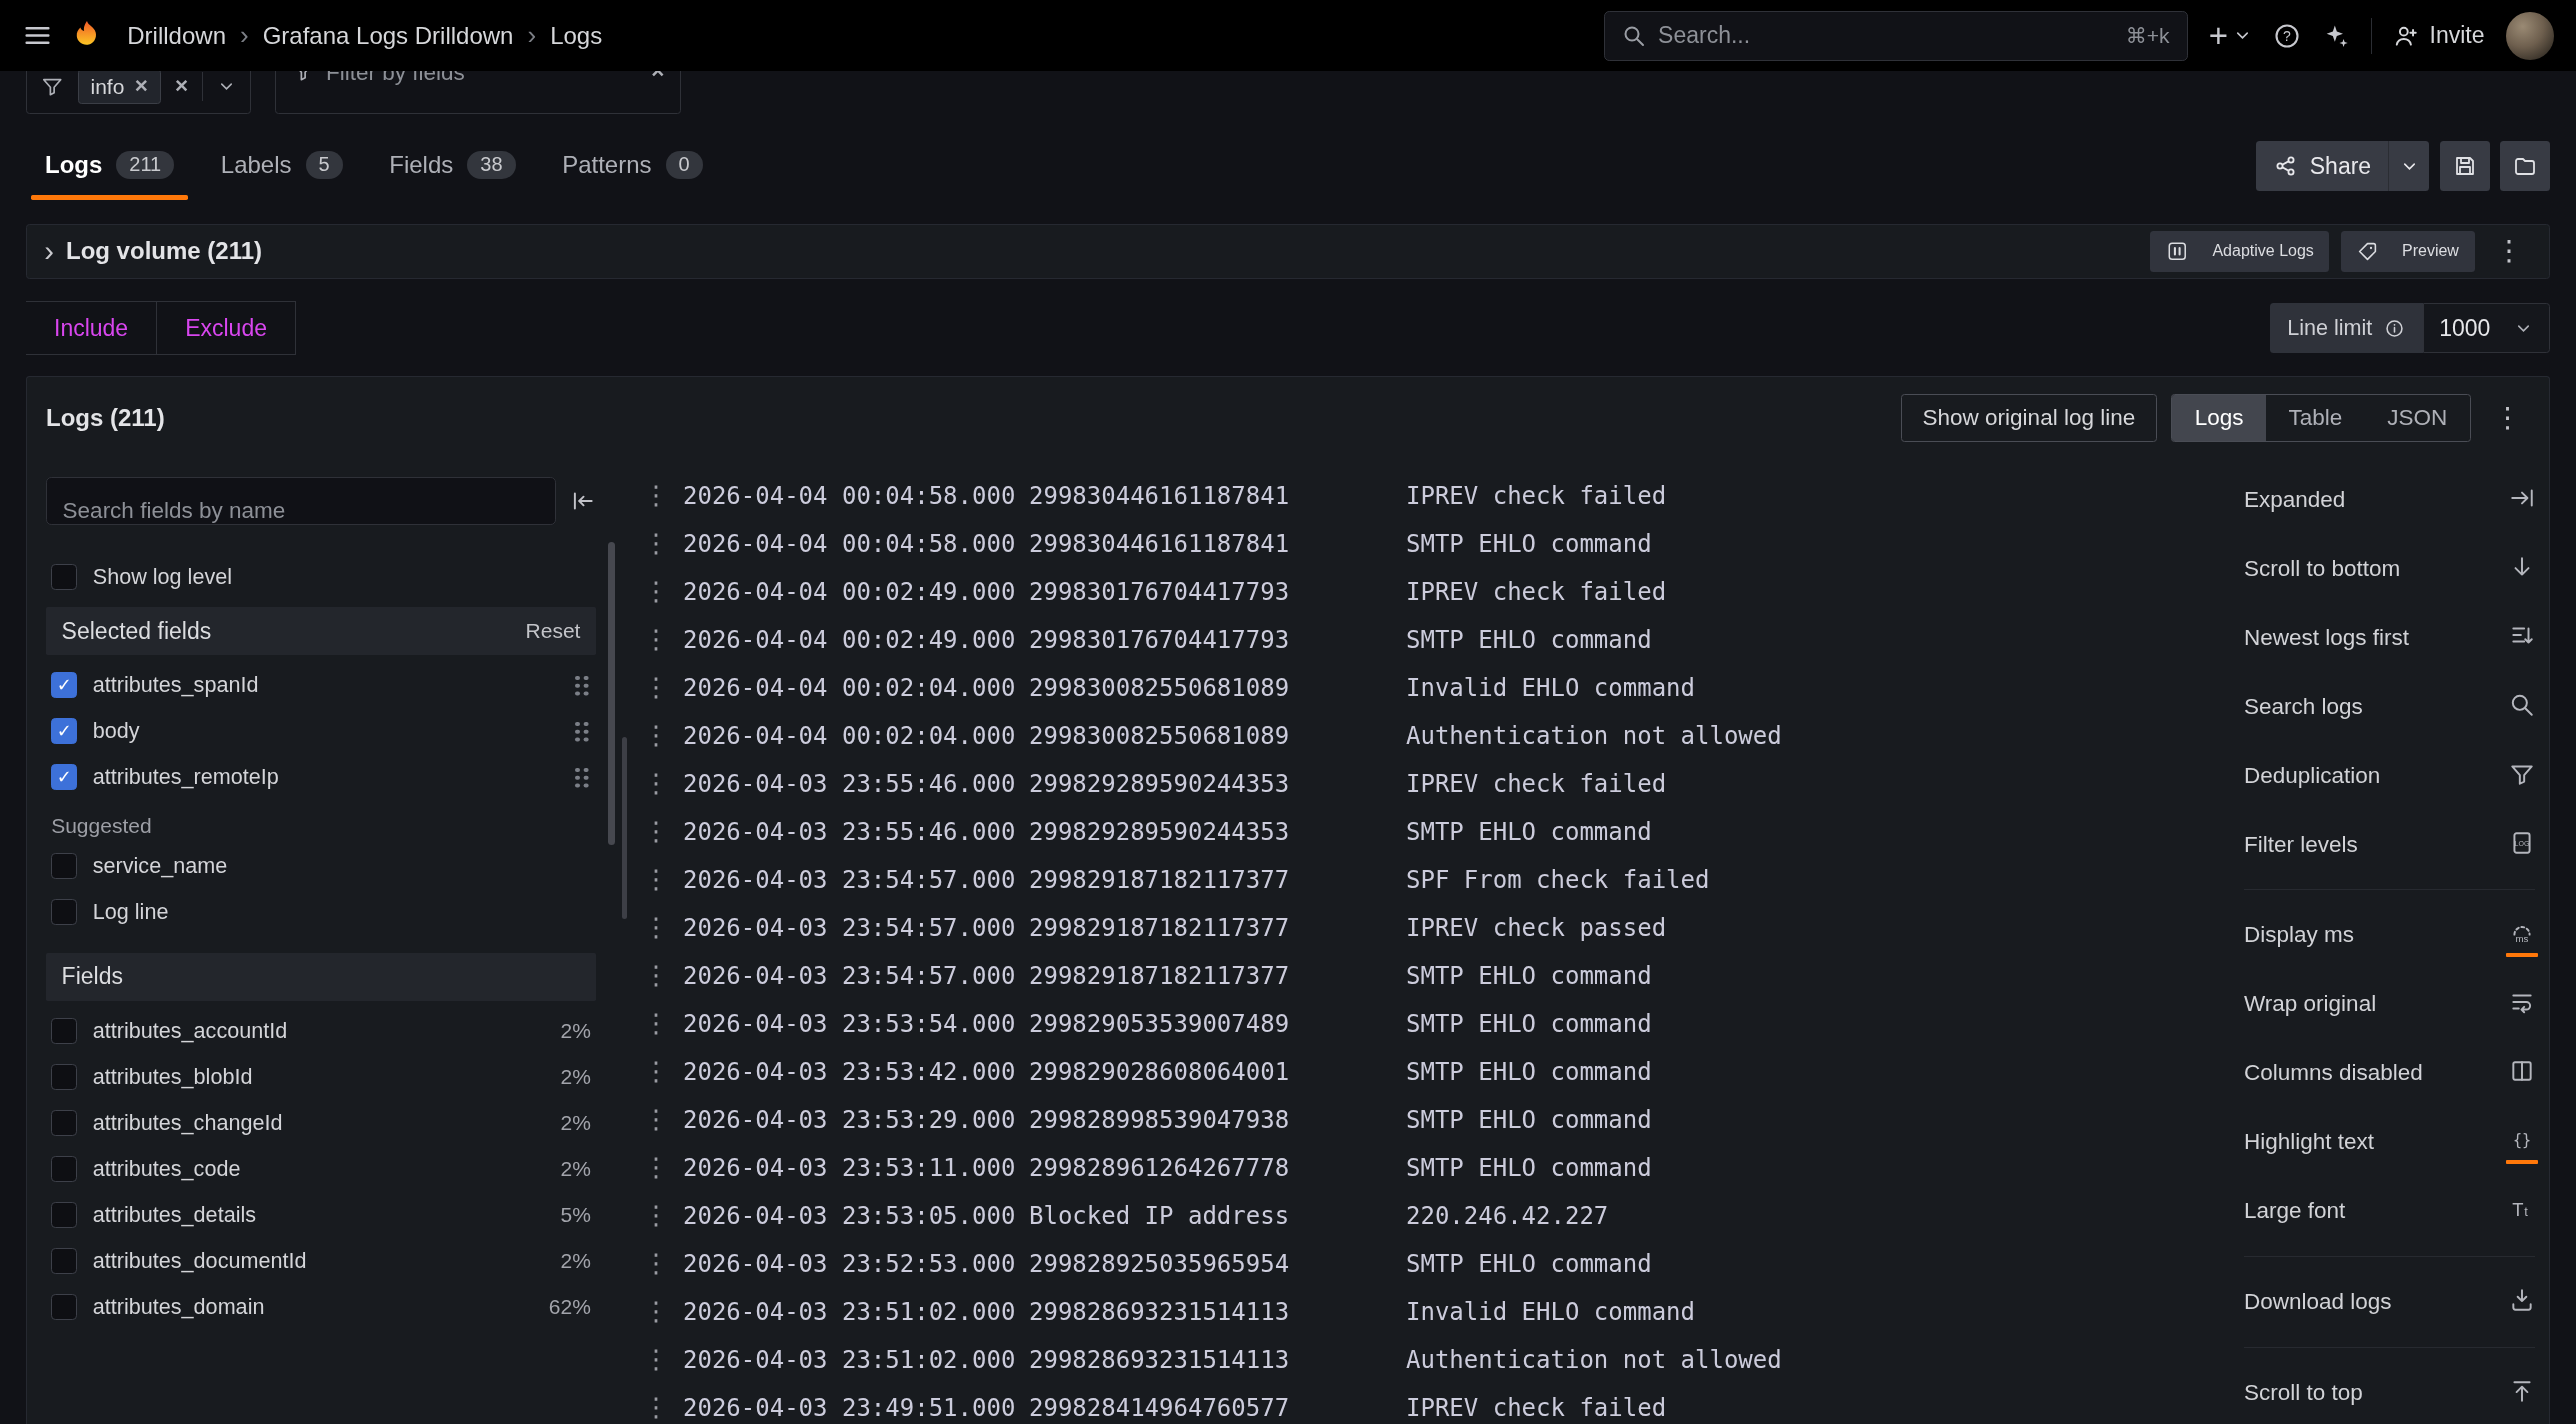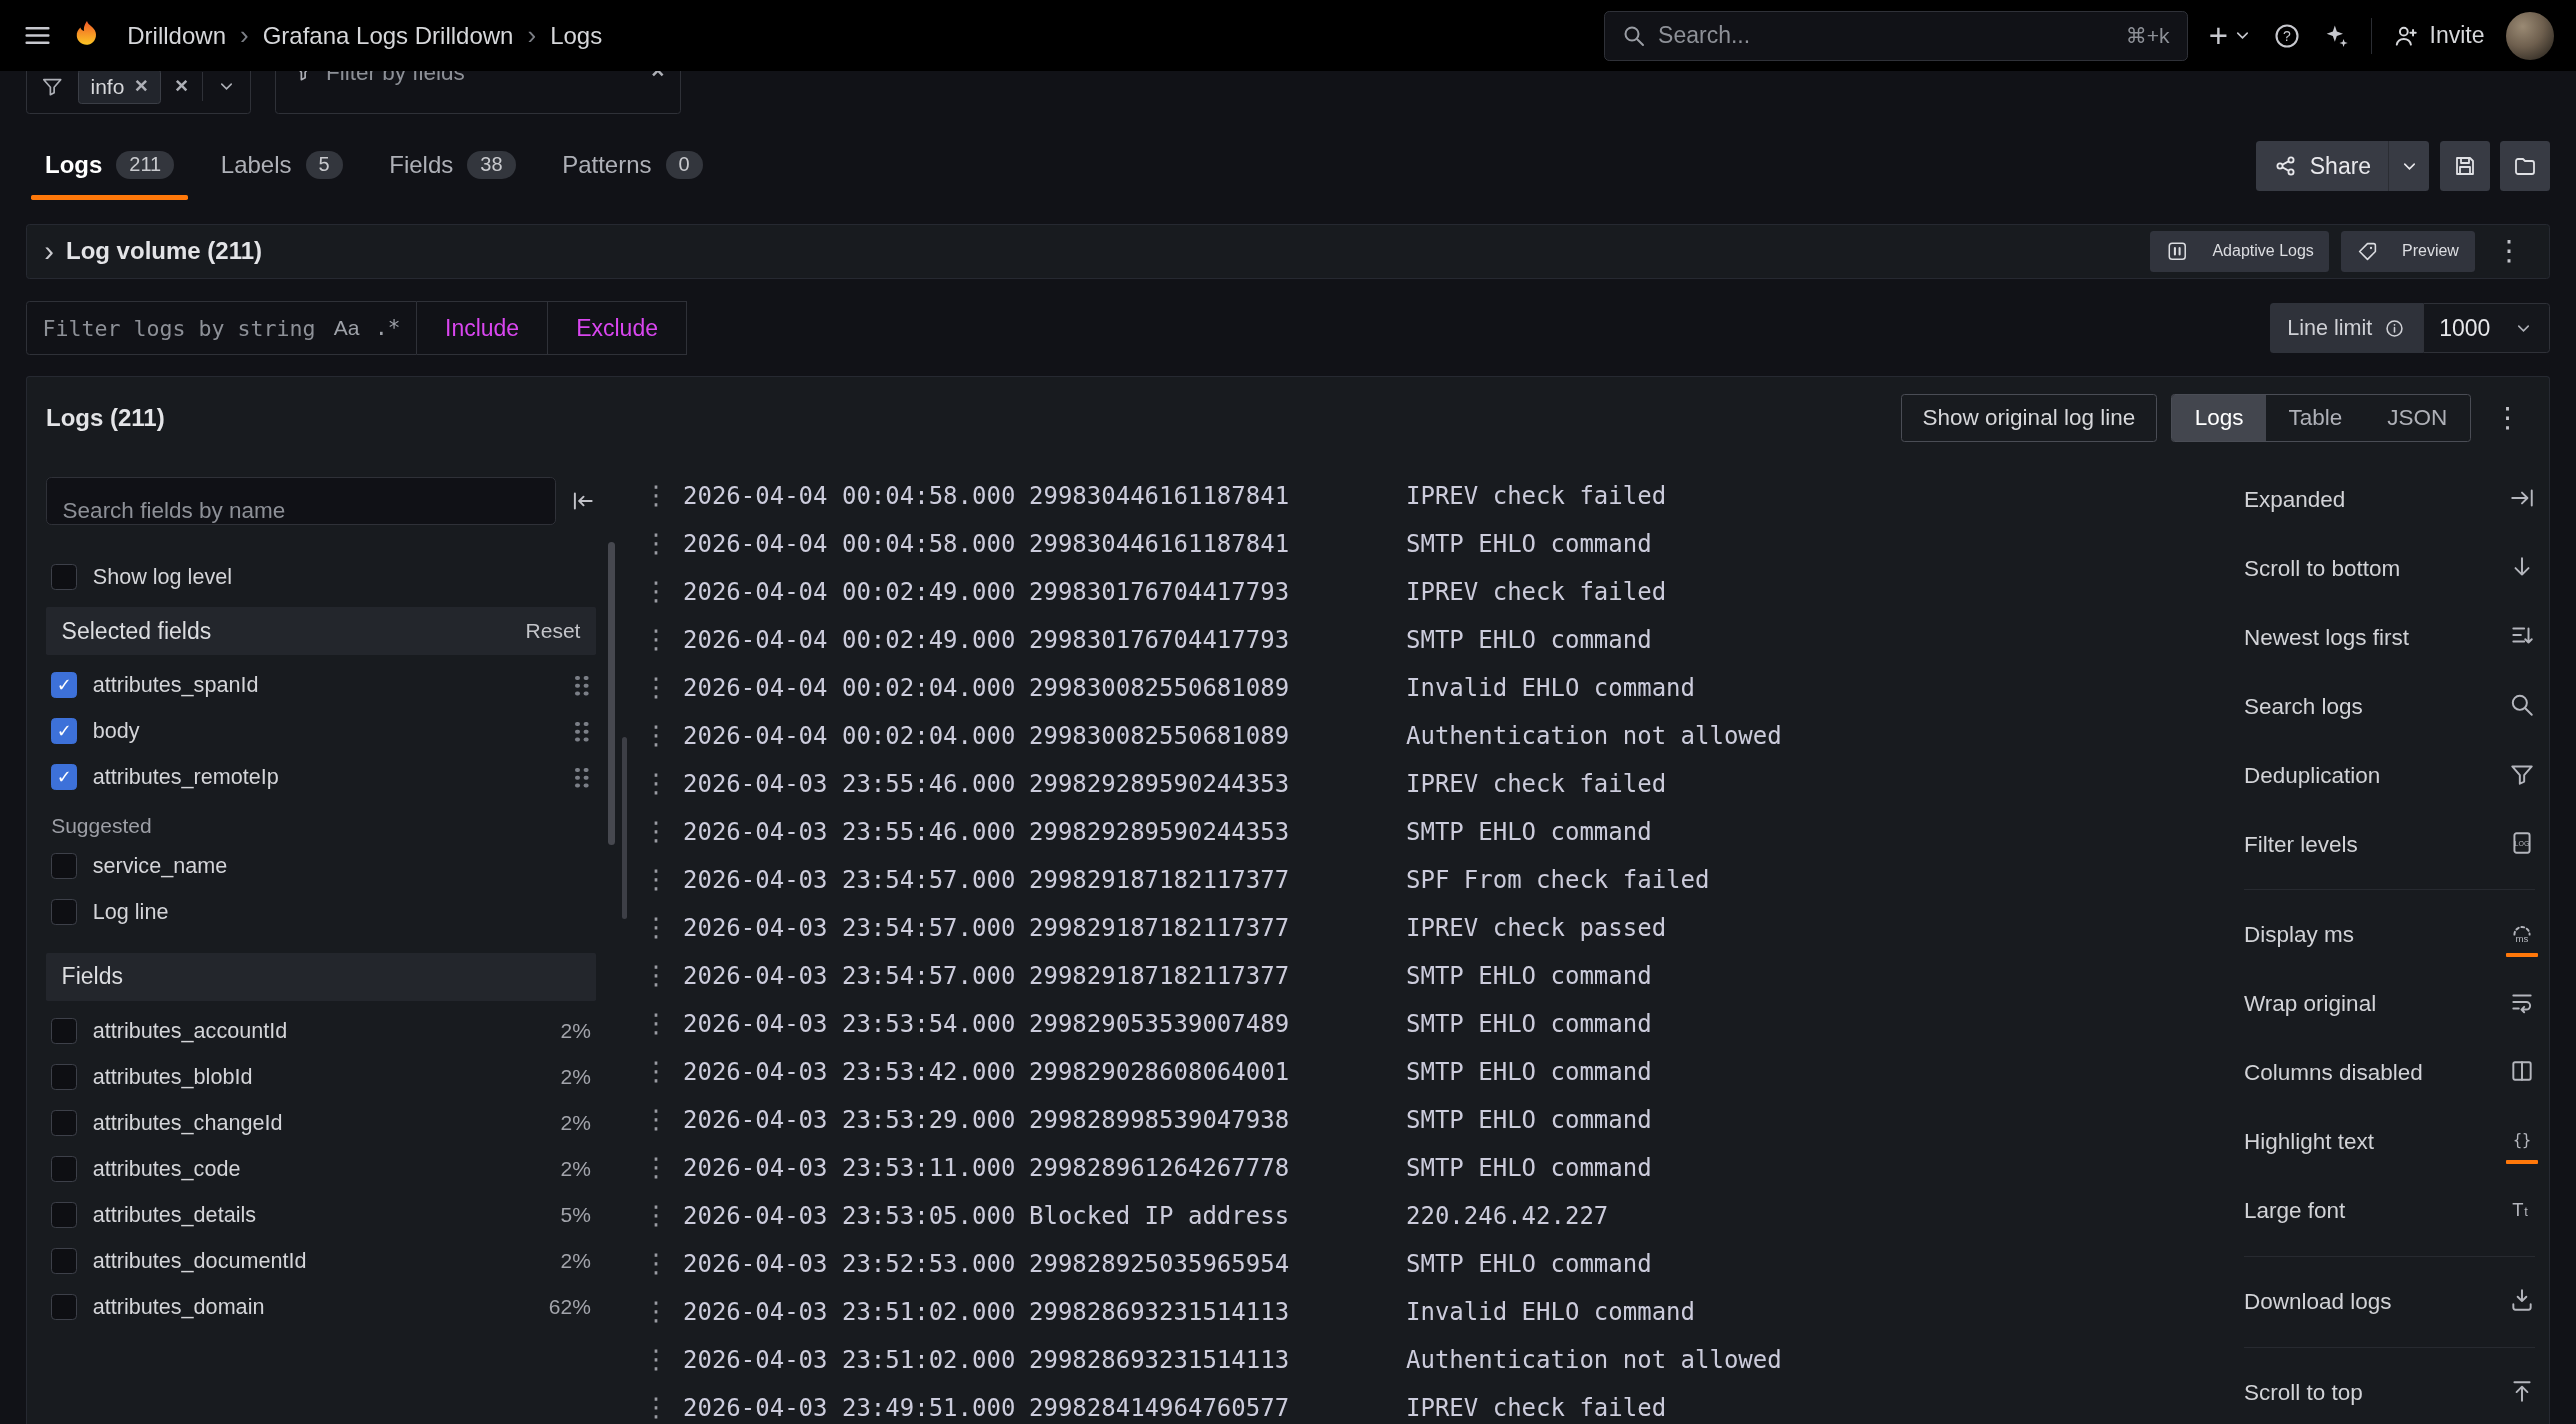--- a/index.html
+++ b/index.html
@@ -336,25 +336,20 @@
                 <circle cx="16" cy="8" r="1.3" fill="currentColor" stroke="none"></circle>
               </svg>
           </span>
           <span>Preview</span>
         </span>
         <span class="kebab-glyph">⋮</span>
       </div>
     </div>
 
     <div class="string-row">
-      <div class="sf-input">
-        <input placeholder="Filter logs by string" style="">
-        <span class="sf-toggle">Aa</span>
-        <span class="sf-toggle mono">.*</span>
-      </div>
       <span class="seg-btn">Include</span>
       <span class="seg-btn">Exclude</span>
       <div class="string-right">
         <span class="line-limit-chip">
           <span>Line limit</span>
           <span>
             <svg viewBox="0 0 24 24" width="21" height="21" fill="none" stroke="currentColor" stroke-width="1.8" stroke-linecap="round">
                 <circle cx="12" cy="12" r="8.5"></circle>
                 <path d="M12 11v5"></path>
                 <circle cx="12" cy="7.8" r="1" fill="currentColor" stroke="none"></circle>

